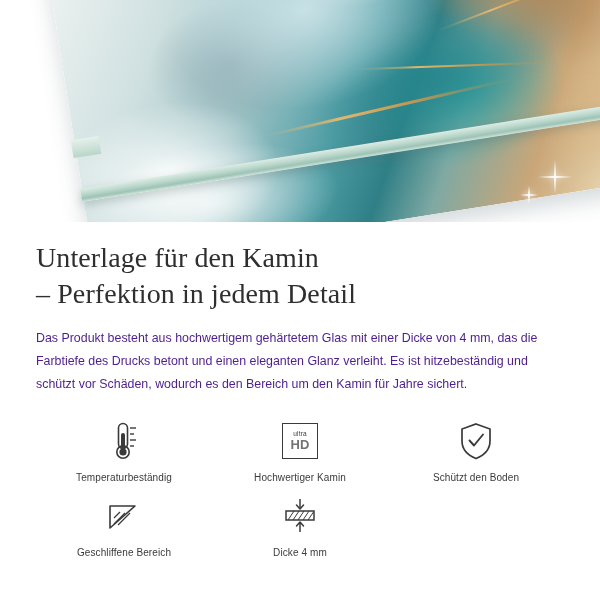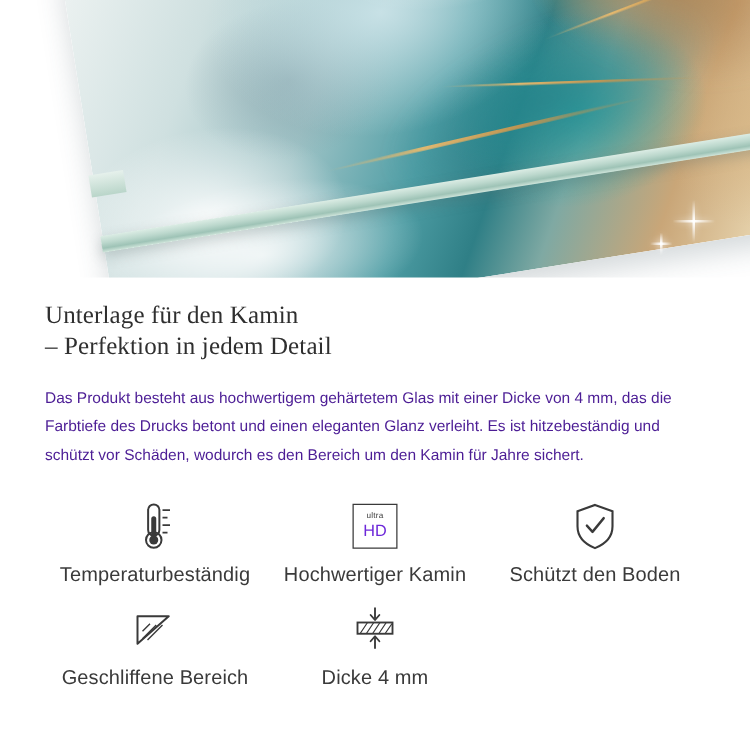--- a/index.html
+++ b/index.html
@@ -137,21 +137,21 @@
 
   
   .content {
     position: relative;
     padding: 0 36px;
   }
   h1.headline {
     margin: 18px 0 16px 0;
     font-family: "Liberation Serif", serif;
     font-weight: 400;
-    font-size: 20px;
+    font-size: 28px;
     line-height: 1.27;
     color: #2f2f2f;
     letter-spacing: 0.1px;
   }
   h1.headline .line2 { display: block; }
   p.intro {
     margin: 16px 0 0 0;
     font-size: 12.4px;
     line-height: 1.85;
     color: #4c1d95;
@@ -172,21 +172,21 @@
     justify-content: flex-start;
   }
   .feature .ico {
     height: 46px;
     display: flex;
     align-items: center;
     justify-content: center;
   }
   .feature .cap {
     margin-top: 8px;
-    font-size: 16px;
+    font-size: 10px;
     color: #3a3a3a;
     text-align: left;
     letter-spacing: 0.1px;
   }
   .hd-badge {
     width: 34px;
     height: 34px;
     border: 1.6px solid #3a3a3a;
     display: flex;
     flex-direction: column;
@@ -195,22 +195,22 @@
     line-height: 1;
   }
   .hd-badge .u {
     font-size: 6.5px;
     letter-spacing: 0.2px;
     color: #3a3a3a;
     margin-bottom: 1px;
   }
   .hd-badge .h {
     font-size: 13px;
-    font-weight: normal;
-    color: #6d28d9;
+    font-weight: bold;
+    color: #737373;
   }
 </style>
 </head>
 <body>
 
 <div class="page">
 
   <div class="hero">
     <div class="hero-plate">
       <div class="swirl-a"></div>

